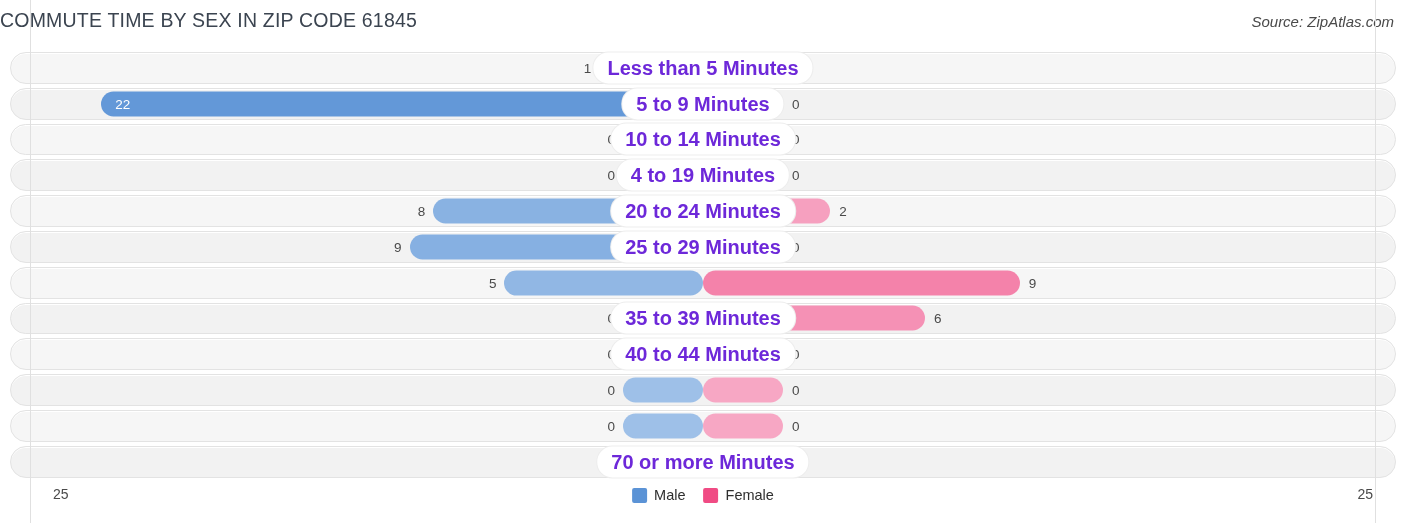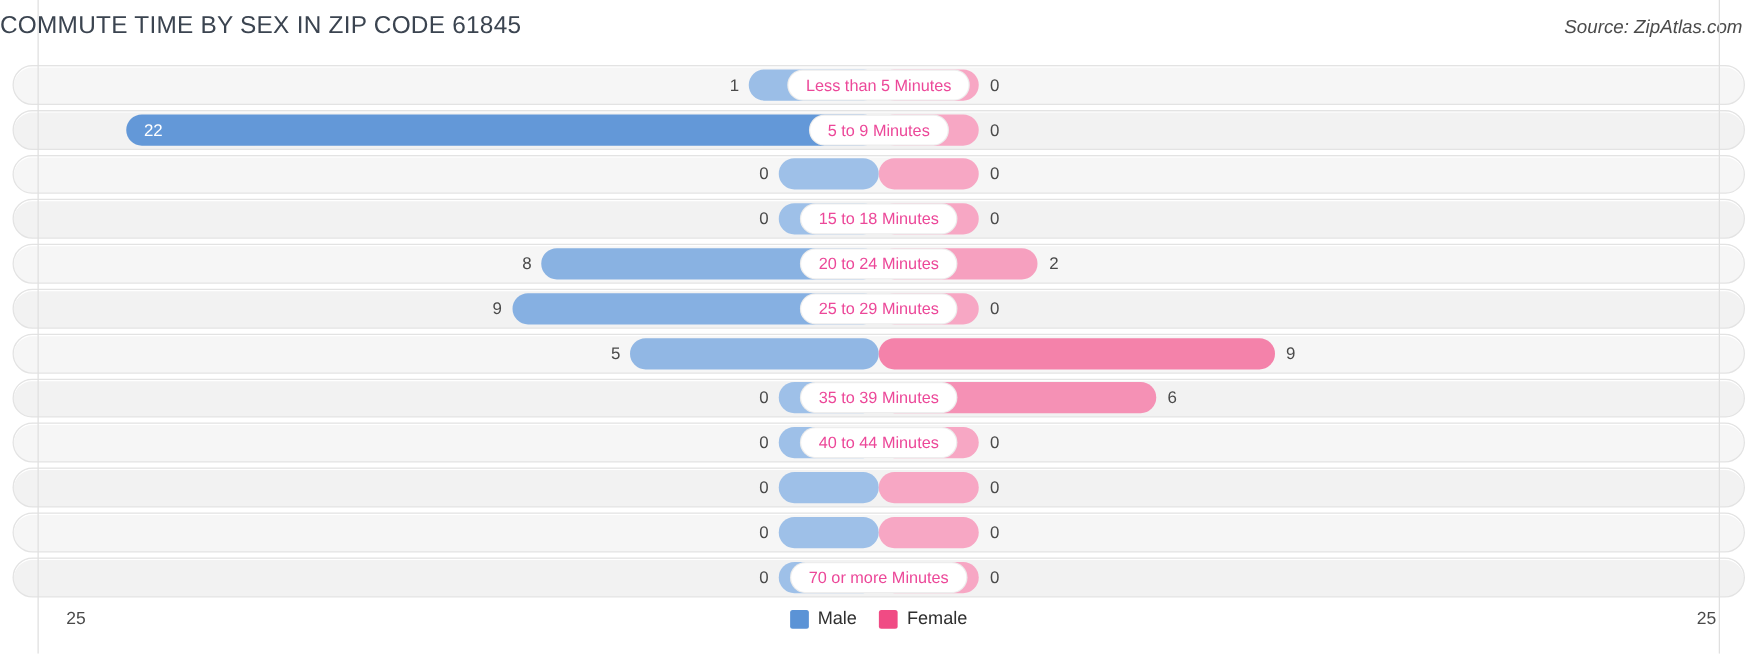--- a/index.html
+++ b/index.html
@@ -55,24 +55,25 @@
   }
   .val-in { color: #ffffff; }
 
   
   .pill {
     position: absolute; left: 50%; top: 50%;
     transform: translate(-50%, -50%);
     background: #ffffff;
     border-radius: 15px;
     padding: 4px 14px;
-    font-size: 13px; color: #ec4899;
+    font-size: 20px; color: #6d28d9;
     white-space: nowrap;
     box-shadow: 0 0 0 1px #ededed;
     z-index: 3;
+    font-weight: bold;
   }
 
   
   #footer { position: absolute; left: 0; top: 480px; width: 1406px; height: 43px; }
   .axis-cap {
     position: absolute; top: 6px;
     font-size: 14px; color: #4a4a4a; margin-left: 20px;
   }
   #cap-left  { left: 33px; }
   #cap-right { right: 33px; }
@@ -109,28 +110,29 @@
         <div class="bar bar-female" style="left: 703px; width: 80px; background: rgb(247, 167, 196);"></div>
         <div class="val" style="left: 792px;">0</div>
         <div class="pill">5 to 9 Minutes</div>
       </div>
       <div class="row">
         <div class="track"></div>
         <div class="bar bar-male" style="left: 623px; width: 80px; background: rgb(158, 192, 232);"></div>
         <div class="val" style="left: 599px; width: 16px; text-align: right;">0</div>
         <div class="bar bar-female" style="left: 703px; width: 80px; background: rgb(247, 167, 196);"></div>
         <div class="val" style="left: 792px;">0</div>
-      </div>
-      <div class="row alt">
-        <div class="track"></div>
-        <div class="bar bar-male" style="left: 623px; width: 80px; background: rgb(158, 192, 232);"></div>
-        <div class="val" style="left: 599px; width: 16px; text-align: right;">0</div>
-        <div class="bar bar-female" style="left: 703px; width: 80px; background: rgb(247, 167, 196);"></div>
-        <div class="val" style="left: 792px;">0</div>
-        <div class="pill">15 to 18 Minutes</div>
+        <div class="pill">10 to 14 Minutes</div>
+      </div>
+      <div class="row alt">
+        <div class="track"></div>
+        <div class="bar bar-male" style="left: 623px; width: 80px; background: rgb(158, 192, 232);"></div>
+        <div class="val" style="left: 599px; width: 16px; text-align: right;">0</div>
+        <div class="bar bar-female" style="left: 703px; width: 80px; background: rgb(247, 167, 196);"></div>
+        <div class="val" style="left: 792px;">0</div>
+        <div class="pill">4 to 19 Minutes</div>
       </div>
       <div class="row">
         <div class="track"></div>
         <div class="bar bar-male" style="left: 433.24px; width: 269.76px; background: rgb(137, 178, 226);"></div>
         <div class="val" style="left: 409.24px; width: 16px; text-align: right;">8</div>
         <div class="bar bar-female" style="left: 703px; width: 127.36px; background: rgb(246, 160, 191);"></div>
         <div class="val" style="left: 839.36px;">2</div>
         <div class="pill">20 to 24 Minutes</div>
       </div>
       <div class="row alt">

